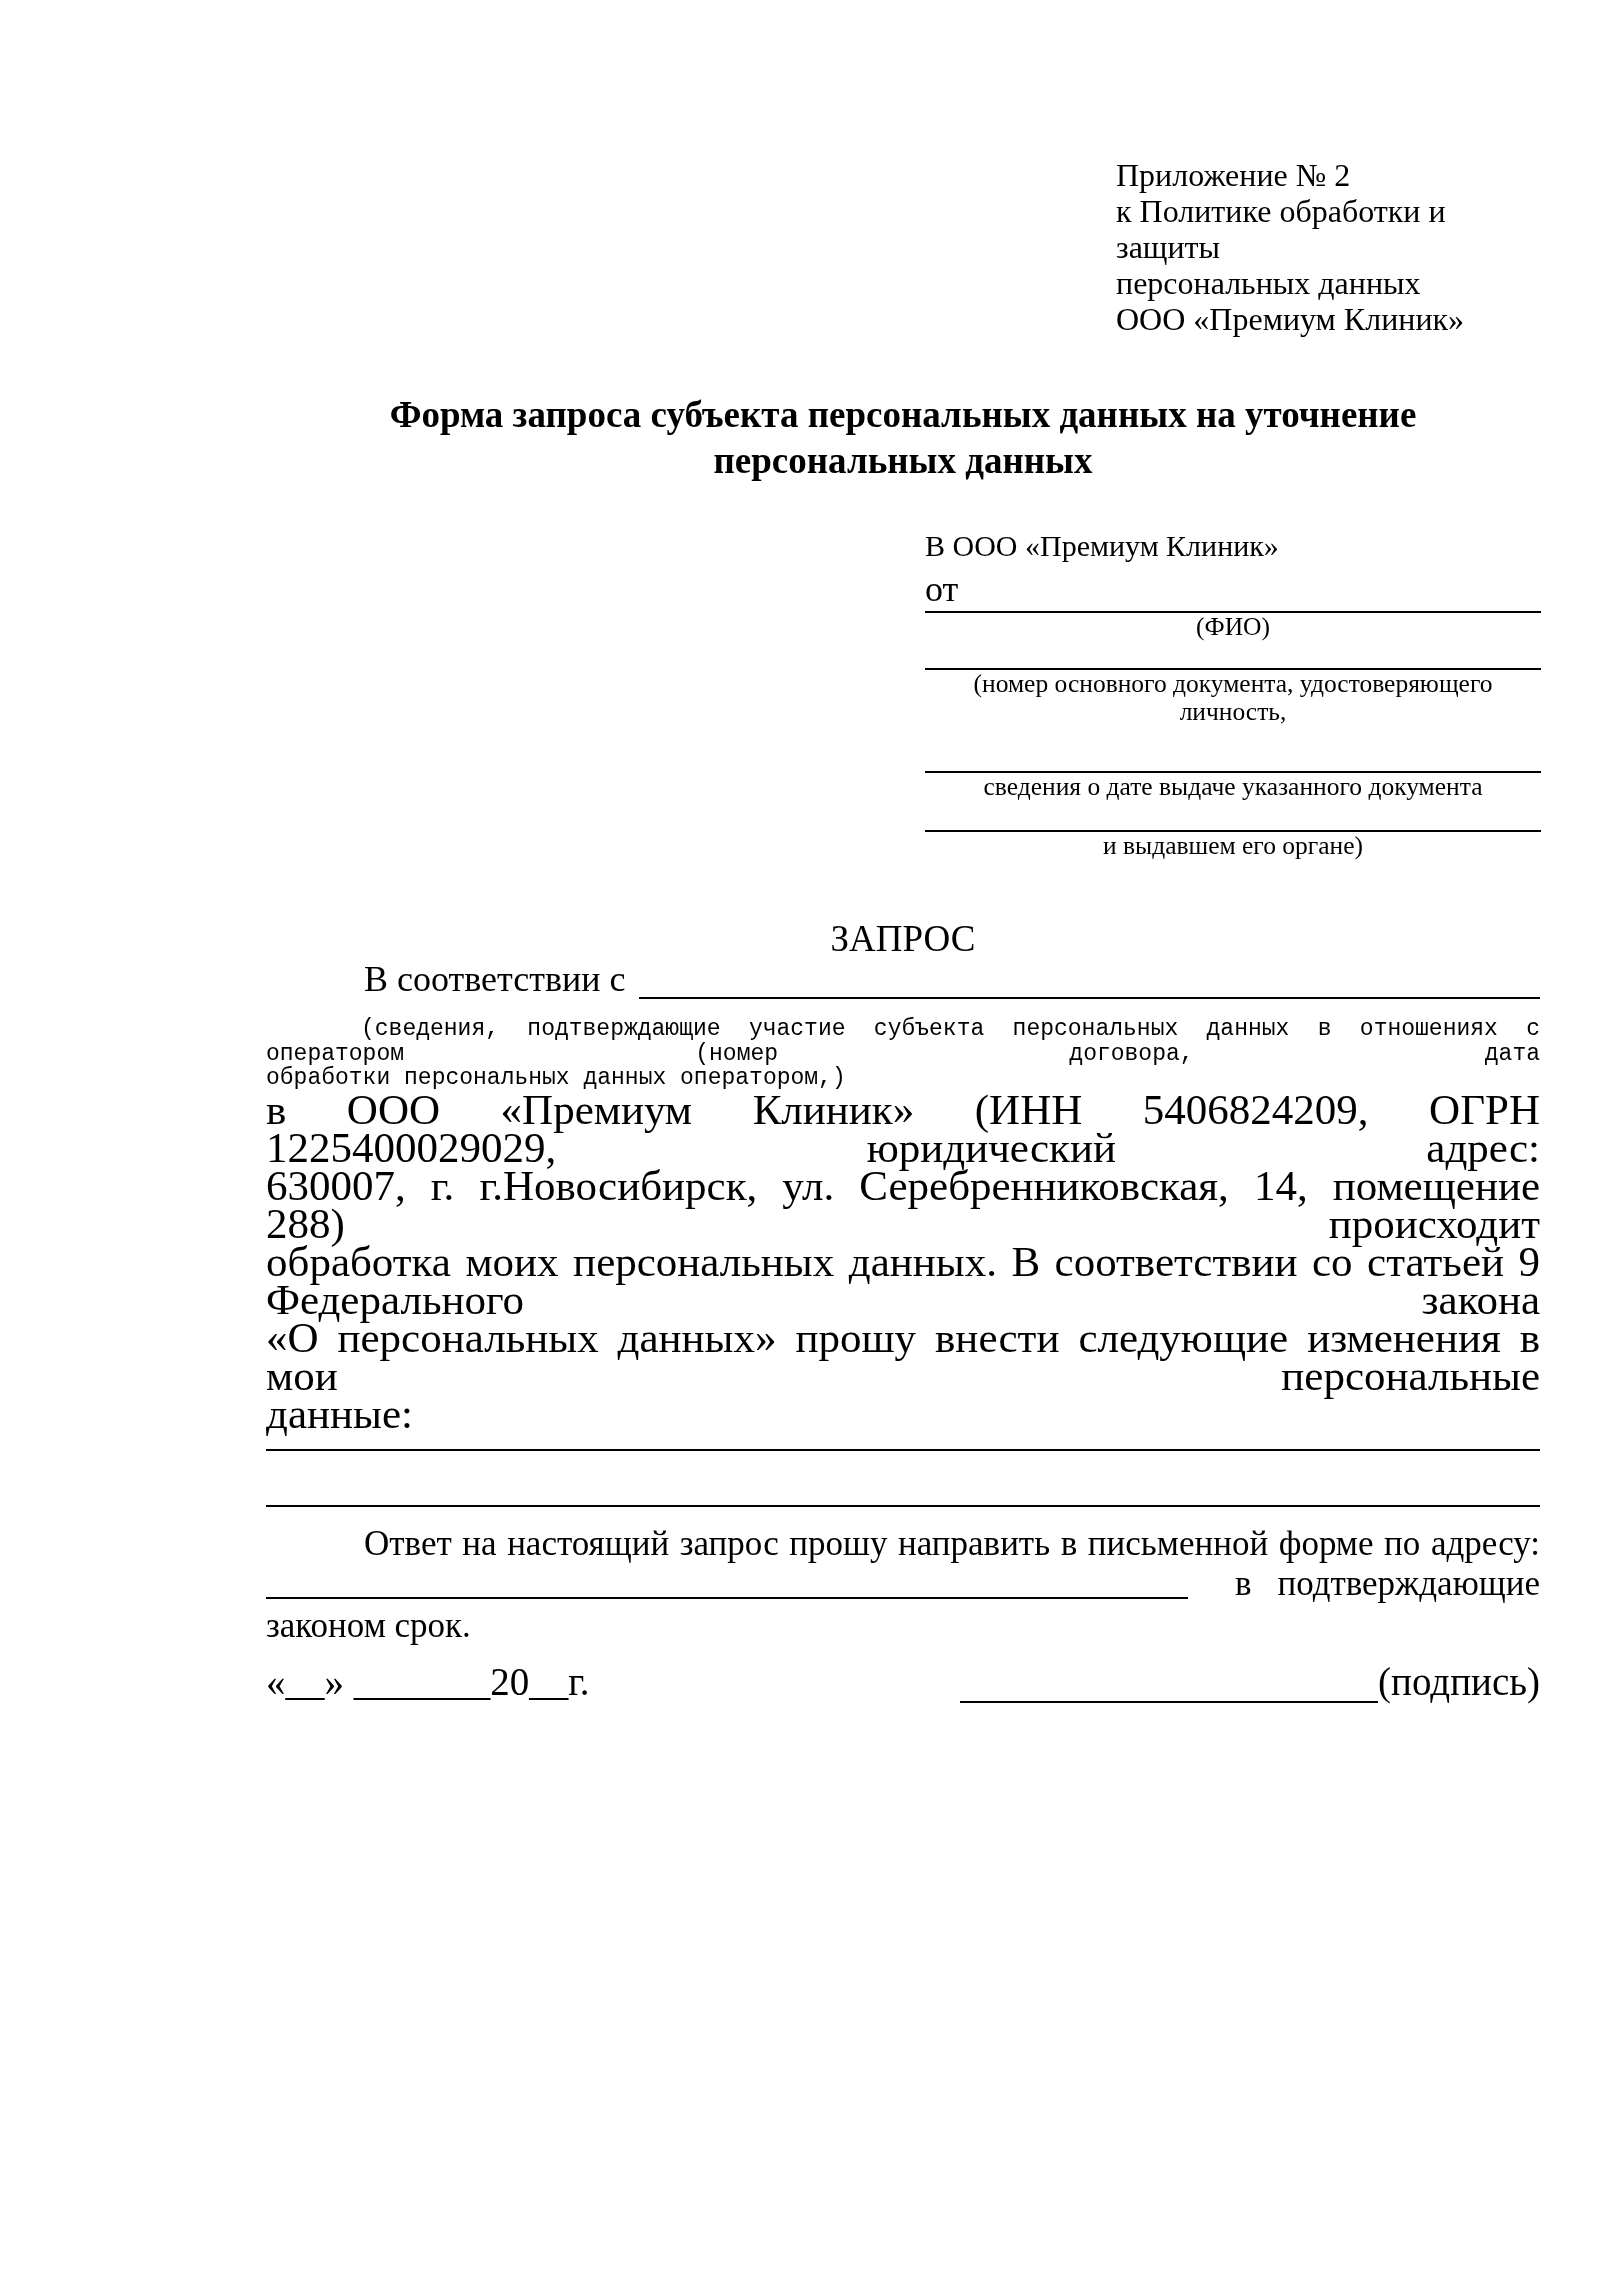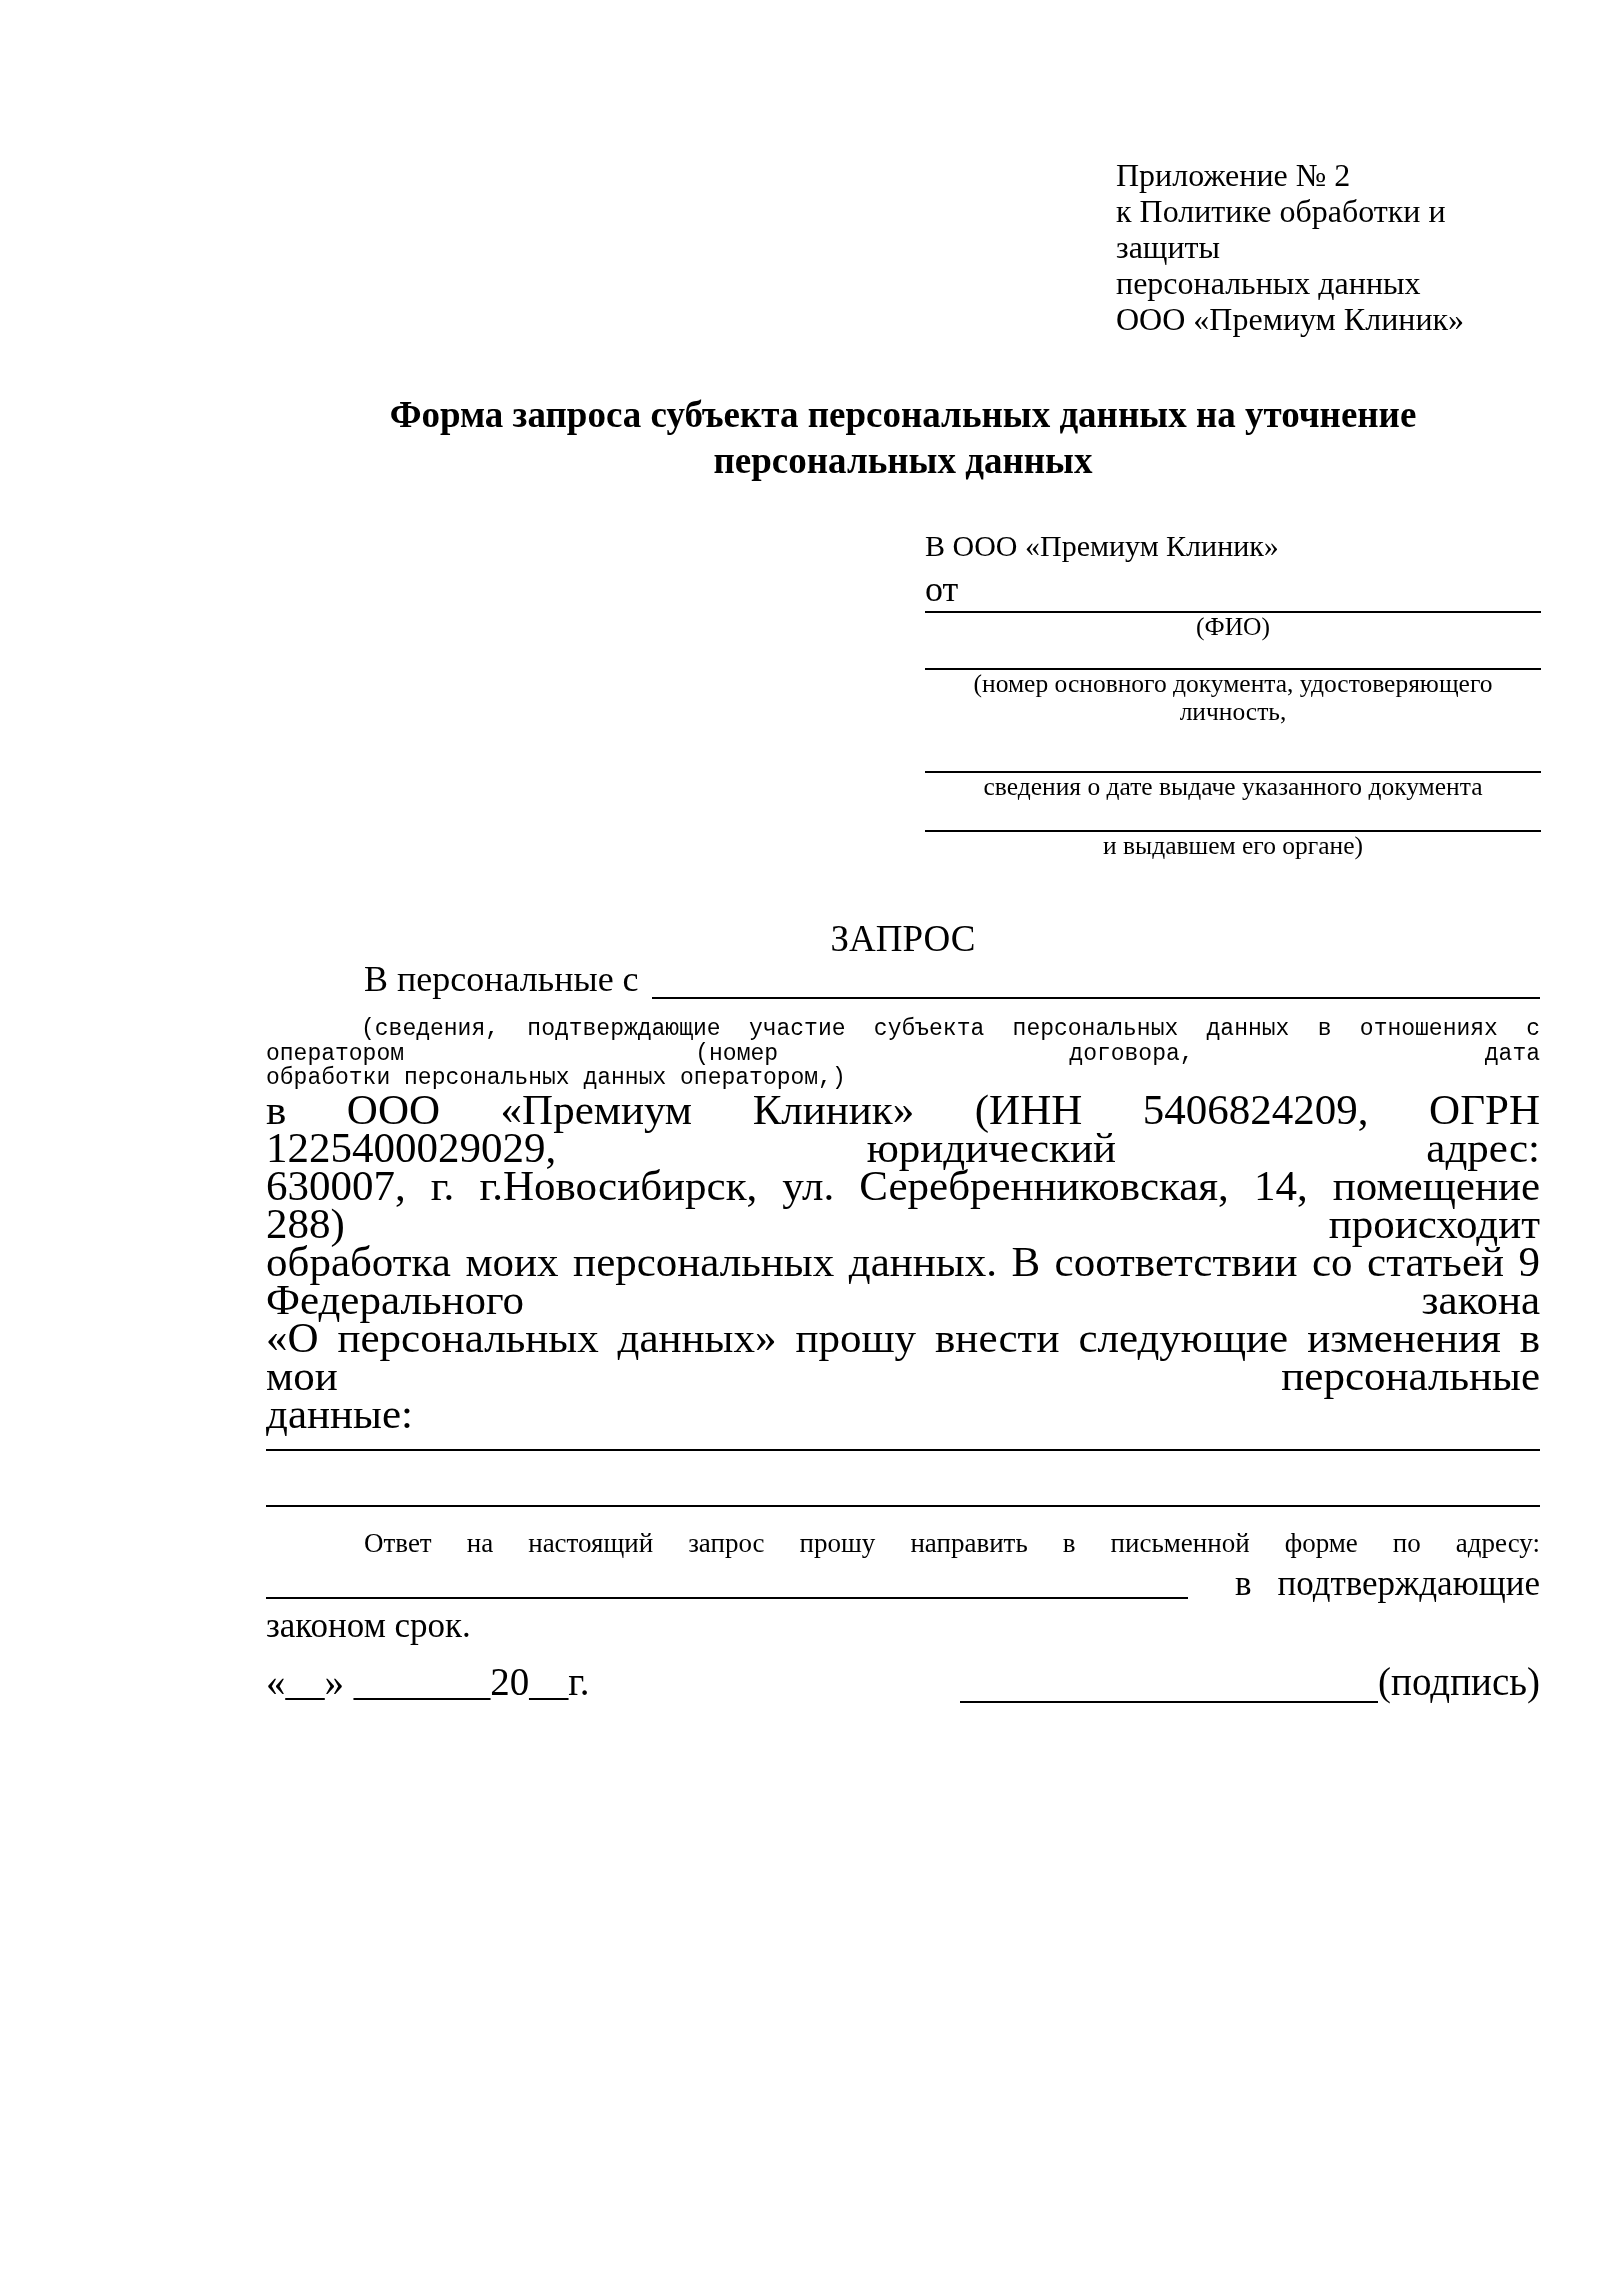--- a/index.html
+++ b/index.html
@@ -88,21 +88,21 @@
   .bodypara .line { text-align: justify; text-align-last: justify; }
   .bodypara .line:last-child { text-align-last: left; }
 
   
   .blankrow1 { margin-top: 15.7px; height: 0; border-bottom: 2px solid #000; }
   .blankrow2 { height: 54px; border-bottom: 2px solid #000; }
 
   
   .reply1 {
     margin-top: 16.7px;
-    font-size: 27px;
+    font-size: 35px;
     line-height: 41px;
     text-indent: 98px;
     text-align: justify;
     text-align-last: justify;
   }
   .replyrow {
     display: flex;
     align-items: flex-start;
     font-size: 35px;
     line-height: 39px;
@@ -167,21 +167,21 @@
       <div class="fline u3"></div>
       <div class="fcap">сведения о дате выдаче указанного документа</div>
 
       <div class="fline u4"></div>
       <div class="fcap">и выдавшем его органе)</div>
     </div>
 
     <div class="zapros">ЗАПРОС</div>
 
     <div class="intro">
-      <span class="intro-label">В персональные с</span>
+      <span class="intro-label">В соответствии с</span>
       <span class="intro-blank"></span>
     </div>
 
     <div class="note">
         <div class="line">(сведения, подтверждающие участие субъекта персональных данных в отношениях с оператором (номер договора, дата</div>
         <div class="line">обработки персональных данных оператором,)</div>
       </div>
 
     <div class="bodypara">
         <div class="line">в ООО «Премиум Клиник» (ИНН 5406824209, ОГРН 1225400029029, юридический адрес:</div>

